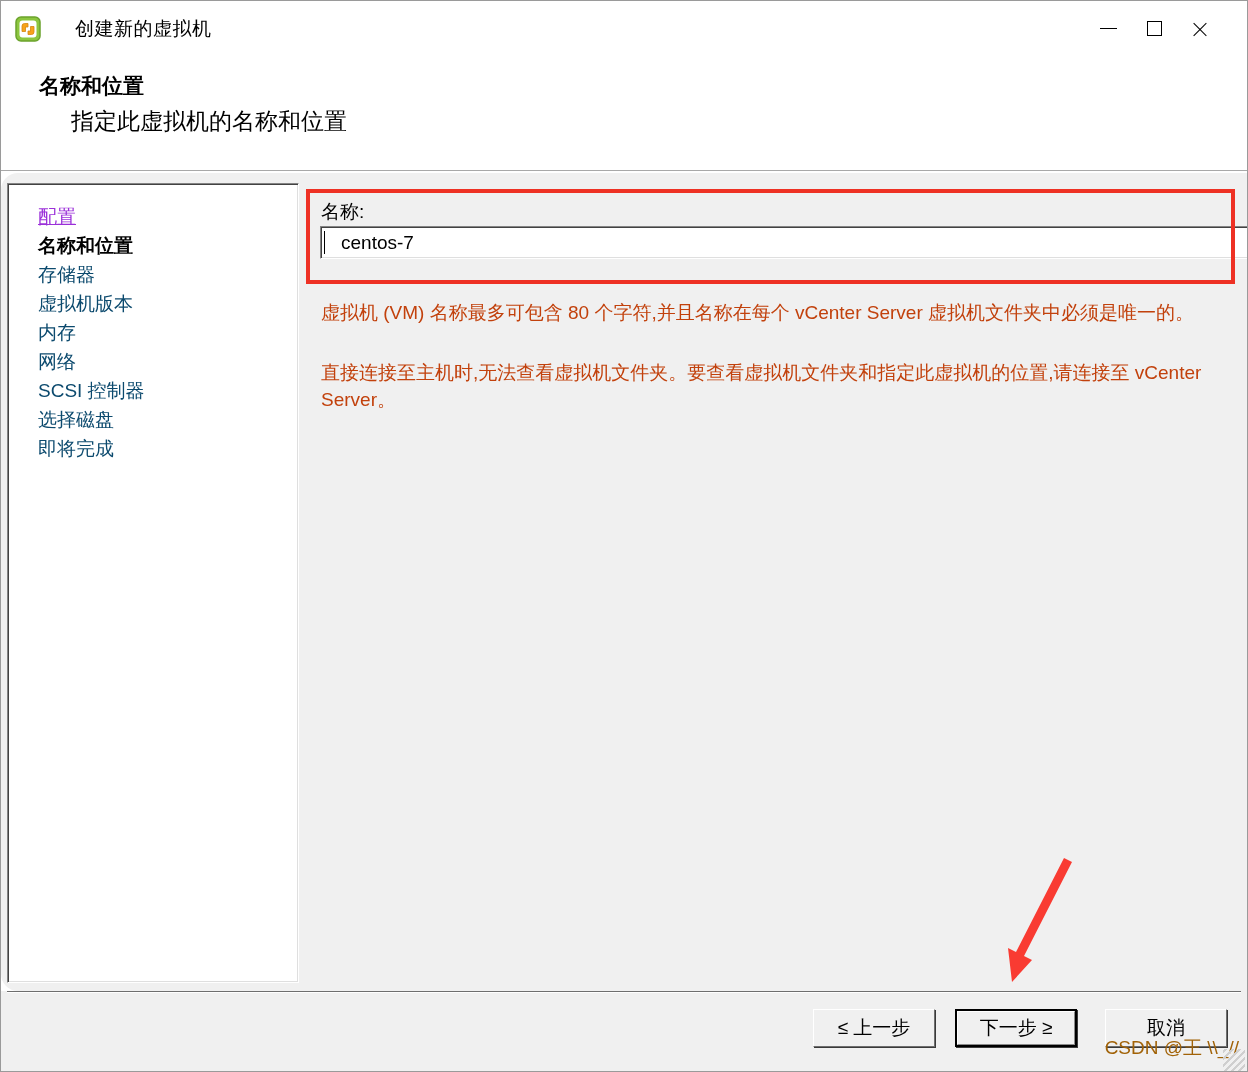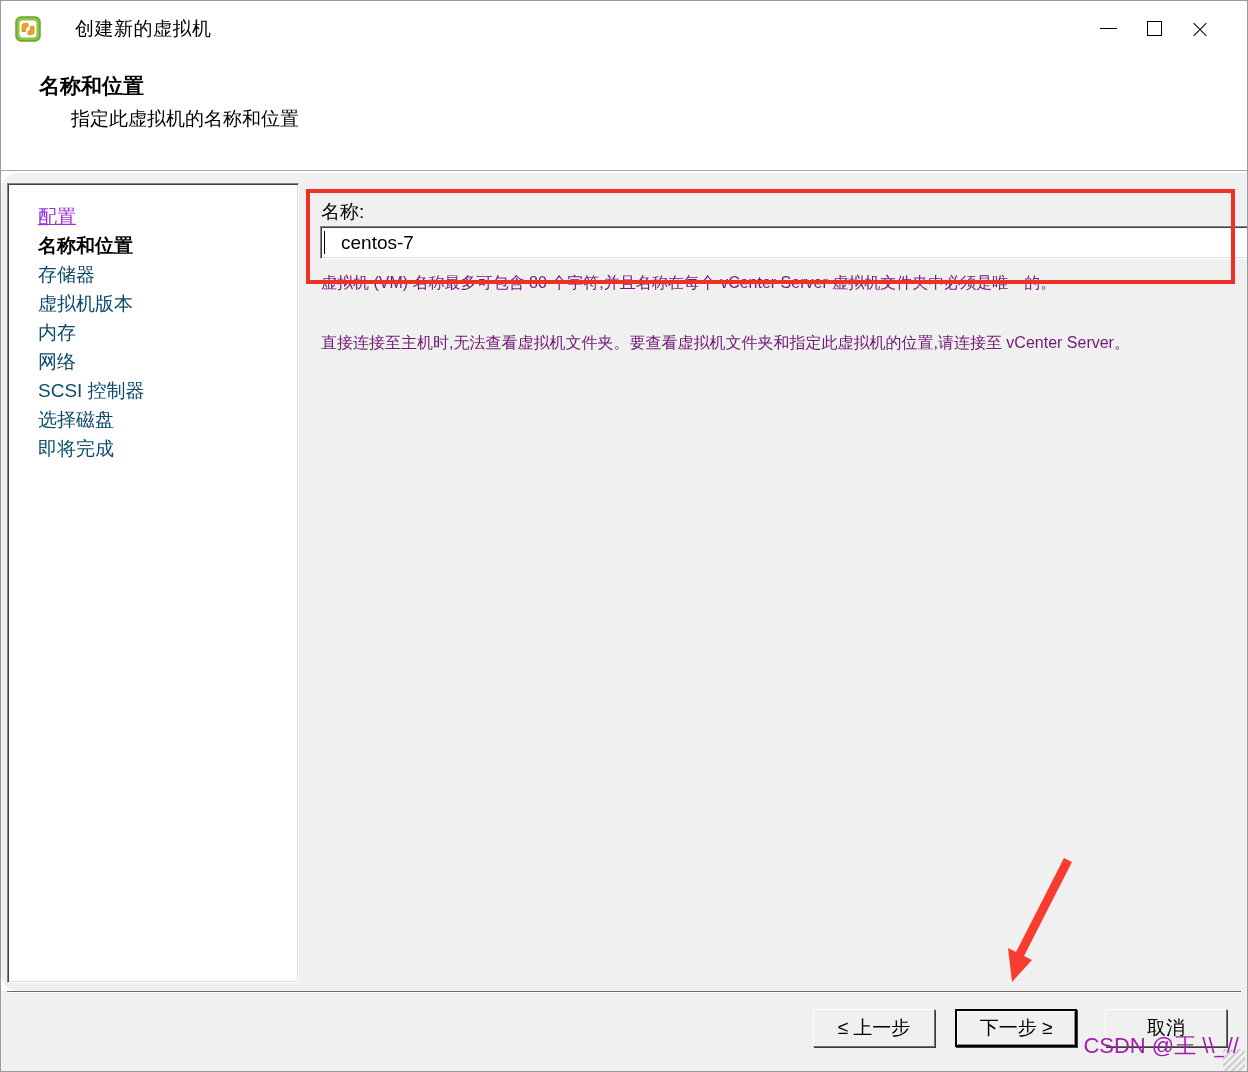--- a/index.html
+++ b/index.html
@@ -94,21 +94,21 @@
   .page-title {
     position: absolute;
     left: 38px; top: 16px;
     font-size: 21px;
     font-weight: bold;
     color: #000000;
   }
   .page-subtitle {
     position: absolute;
     left: 70px; top: 50px;
-    font-size: 19px;
+    font-size: 23px;
     color: #000000;
   }
   .header-sep {
     position: absolute;
     left: 0; top: 169px;
     width: 100%;
     height: 2px;
     border-top: 1px solid #a8a8a8;
     border-bottom: 1px solid #ffffff;
     box-sizing: border-box;
@@ -186,23 +186,24 @@
     position: absolute;
     left: 21px; top: 58px;
     width: 1px;
     height: 23px;
     background: #000;
   }
   .desc {
     position: absolute;
     left: 18px;
     width: 900px;
-    font-size: 16px;
+    font-size: 19px;
     line-height: 27px;
-    color: #701a75;
+    color: #c2410c;
+    margin-top: 30px;
   }
   .desc.p1 { top: 96px; }
   .desc.p2 { top: 156px; }
 
   
   .footer {
     position: absolute;
     left: 0; top: 990px;
     width: 100%;
     height: 82px;
@@ -244,22 +245,22 @@
     border: 1px solid;
     border-color: #ffffff #8a8a8a #8a8a8a #ffffff;
     box-sizing: border-box;
     display: flex; align-items: center; justify-content: center;
   }
   .btn-cancel { left: 1104px; width: 122px; }
 
   .watermark {
     position: absolute;
     right: 8px; bottom: 12px;
-    font-size: 22px;
-    color: #a21caf;
+    font-size: 19px;
+    color: #a16207;
     white-space: nowrap;
   }
   .grip {
     position: absolute;
     right: 2px; bottom: 2px;
     width: 22px; height: 22px;
     background:
       repeating-linear-gradient(-45deg,
         transparent 0 3px, #cfcfcf 3px 5px);
   }

